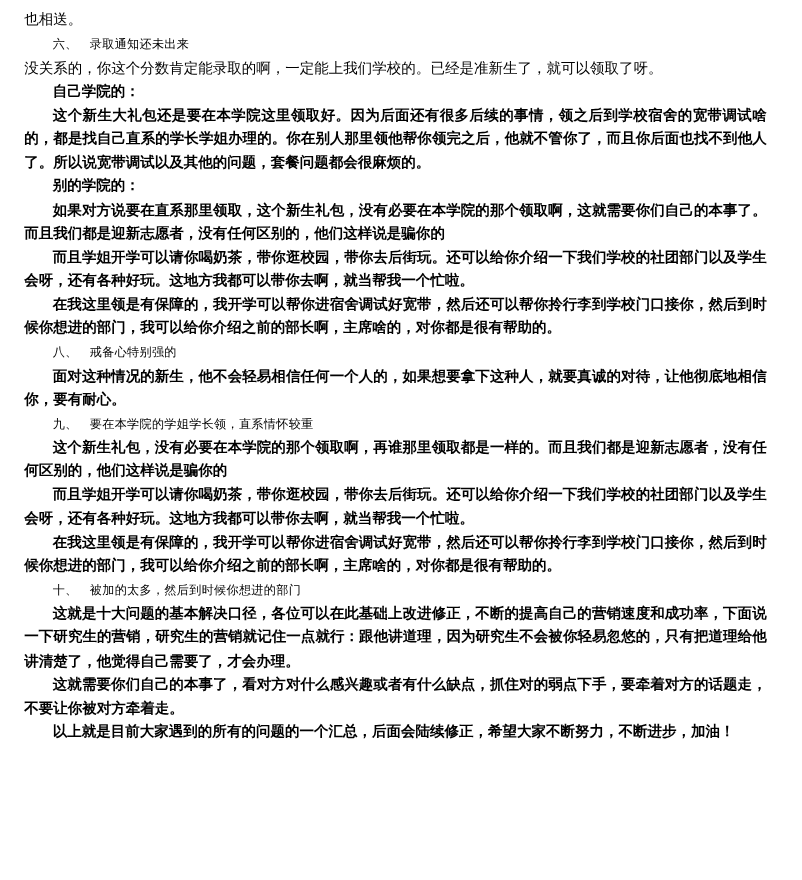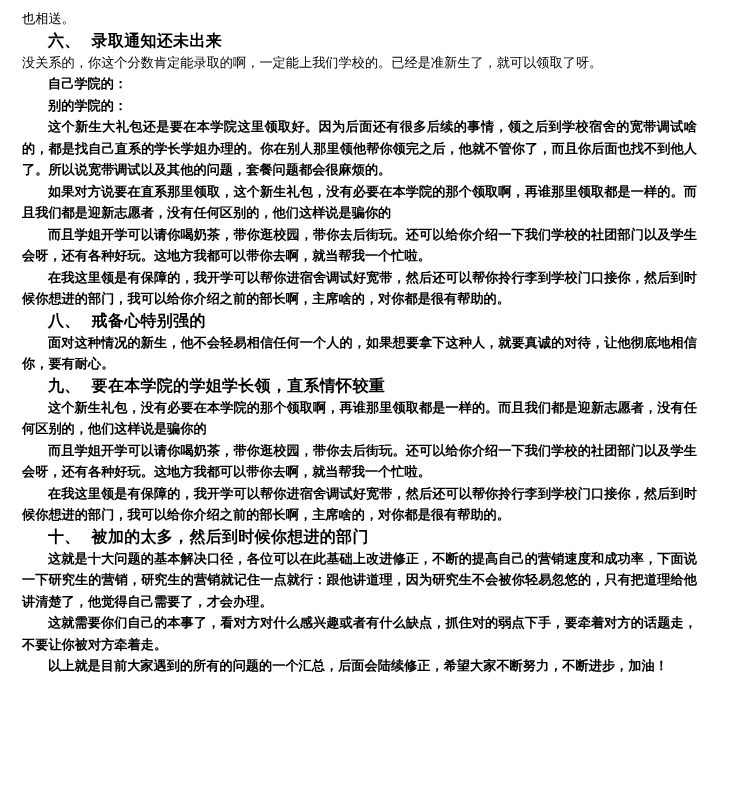--- a/index.html
+++ b/index.html
@@ -26,43 +26,43 @@
     line-height: 21.5px;
     text-align: justify;
     margin: 0;
     letter-spacing: 0px;
   }
   .indent {
     text-indent: 26px;
     font-weight: bold;
   }
   .heading {
-    font-size: 16px;
+    font-size: 11px;
     line-height: 22px;
-    font-weight: bold;
+    font-weight: normal;
     margin: 0;
     text-indent: 26px;
     letter-spacing: 0.3px;
   }
   .heading .num {
     margin-right: 11px;
   }
 </style>
 </head>
 <body>
 
 <div class="page">
   <div id="doc-body">
       <p class="para">也相送。</p>
       <div class="heading"><span class="num">六、</span><span>录取通知还未出来</span></div>
       <p class="para">没关系的，你这个分数肯定能录取的啊，一定能上我们学校的。已经是准新生了，就可以领取了呀。</p>
       <p class="para indent">自己学院的：</p>
+      <p class="para indent">这个新生大礼包还是要在本学院这里领取好。因为后面还有很多后续的事情，领之后到学校宿舍的宽带调试啥的，都是找自己直系的学长学姐办理的。你在别人那里领他帮你领完之后，他就不管你了，而且你后面也找不到他人了。所以说宽带调试以及其他的问题，套餐问题都会很麻烦的。</p>
       <p class="para indent">别的学院的：</p>
-      <p class="para indent">这个新生大礼包还是要在本学院这里领取好。因为后面还有很多后续的事情，领之后到学校宿舍的宽带调试啥的，都是找自己直系的学长学姐办理的。你在别人那里领他帮你领完之后，他就不管你了，而且你后面也找不到他人了。所以说宽带调试以及其他的问题，套餐问题都会很麻烦的。</p>
-      <p class="para indent">如果对方说要在直系那里领取，这个新生礼包，没有必要在本学院的那个领取啊，再谁那里领取都是一样的。而且我们都是迎新志愿者，没有任何区别的，他们这样说是骗你的</p>
+      <p class="para indent">如果对方说要在直系那里领取，这个新生礼包，没有必要在本学院的那个领取啊，这就需要你们自己的本事了。而且我们都是迎新志愿者，没有任何区别的，他们这样说是骗你的</p>
       <p class="para indent">而且学姐开学可以请你喝奶茶，带你逛校园，带你去后街玩。还可以给你介绍一下我们学校的社团部门以及学生会呀，还有各种好玩。这地方我都可以带你去啊，就当帮我一个忙啦。</p>
       <p class="para indent">在我这里领是有保障的，我开学可以帮你进宿舍调试好宽带，然后还可以帮你拎行李到学校门口接你，然后到时候你想进的部门，我可以给你介绍之前的部长啊，主席啥的，对你都是很有帮助的。</p>
       <div class="heading"><span class="num">八、</span><span>戒备心特别强的</span></div>
       <p class="para indent">面对这种情况的新生，他不会轻易相信任何一个人的，如果想要拿下这种人，就要真诚的对待，让他彻底地相信你，要有耐心。</p>
       <div class="heading"><span class="num">九、</span><span>要在本学院的学姐学长领，直系情怀较重</span></div>
       <p class="para indent">这个新生礼包，没有必要在本学院的那个领取啊，再谁那里领取都是一样的。而且我们都是迎新志愿者，没有任何区别的，他们这样说是骗你的</p>
       <p class="para indent">而且学姐开学可以请你喝奶茶，带你逛校园，带你去后街玩。还可以给你介绍一下我们学校的社团部门以及学生会呀，还有各种好玩。这地方我都可以带你去啊，就当帮我一个忙啦。</p>
       <p class="para indent">在我这里领是有保障的，我开学可以帮你进宿舍调试好宽带，然后还可以帮你拎行李到学校门口接你，然后到时候你想进的部门，我可以给你介绍之前的部长啊，主席啥的，对你都是很有帮助的。</p>
       <div class="heading"><span class="num">十、</span><span>被加的太多，然后到时候你想进的部门</span></div>
       <p class="para indent">这就是十大问题的基本解决口径，各位可以在此基础上改进修正，不断的提高自己的营销速度和成功率，下面说一下研究生的营销，研究生的营销就记住一点就行：跟他讲道理，因为研究生不会被你轻易忽悠的，只有把道理给他讲清楚了，他觉得自己需要了，才会办理。</p>

